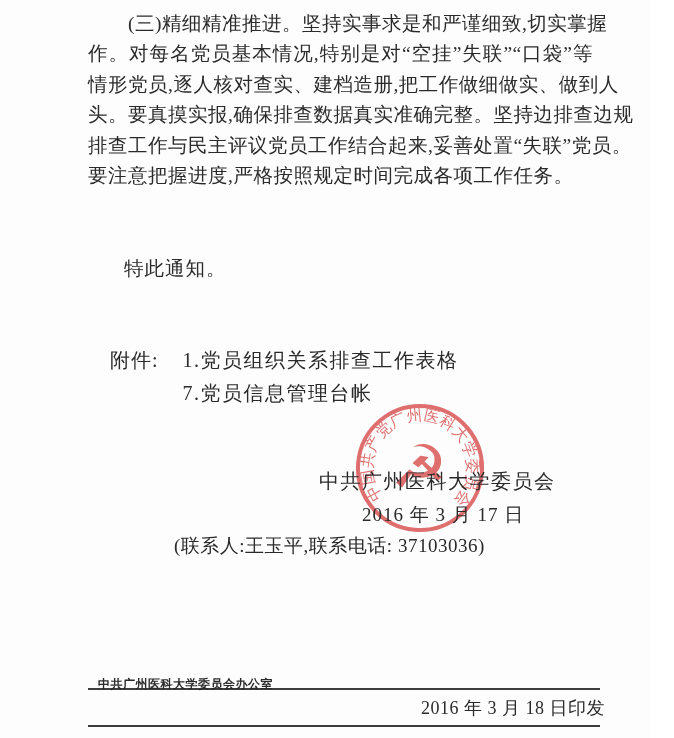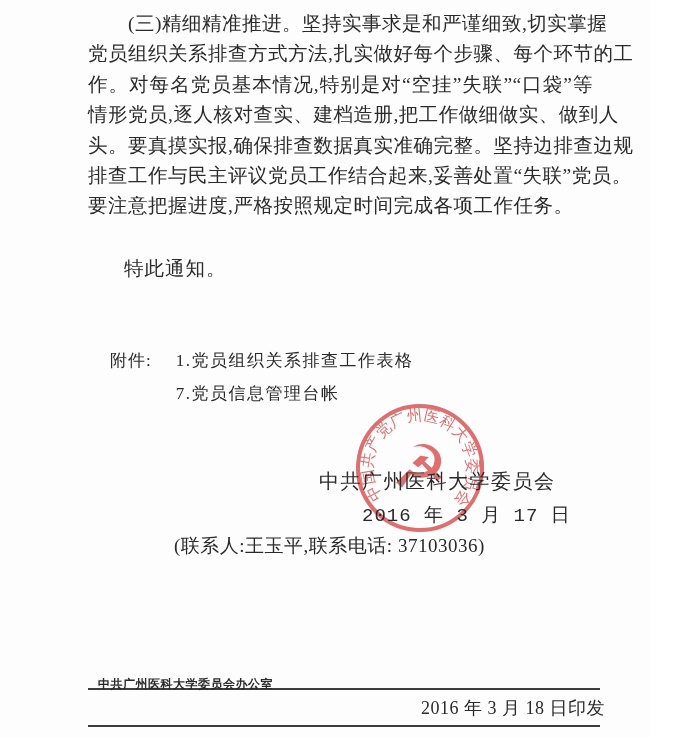--- a/index.html
+++ b/index.html
@@ -45,21 +45,21 @@
     left: 124px;
     top: 255px;
     font-size: 19.5px;
     letter-spacing: 1px;
   }
   
   .attachments {
     position: absolute;
     left: 110px;
     top: 344px;
-    font-size: 17px;
+    font-size: 20px;
     display: flex;
     align-items: flex-start;
   }
   .attach-label {
     letter-spacing: 1px;
     line-height: 33px;
   }
   .attach-items {
     margin-left: 24px;
   }
@@ -74,21 +74,20 @@
     top: 468px;
     font-size: 20px;
     letter-spacing: 1.5px;
   }
   .sig-date {
     position: absolute;
     left: 362px;
     top: 502px;
     font-size: 19px;
     letter-spacing: 1px;
-    font-family: Liberation Mono, monospace;
   }
   .sig-contact {
     position: absolute;
     left: 130px;
     top: 533px;
     font-size: 19px;
     letter-spacing: 0.5px;
     margin-left: 44px;
   }
   
@@ -126,21 +125,20 @@
     letter-spacing: 0.5px;
   }
 </style>
 </head>
 <body>
 
 <div class="page">
 
   <div class="para">
     <div class="para-line first">(三)精细精准推进。坚持实事求是和严谨细致,切实掌握</div>
-    <div class="para-line">党员组织关系排查方式方法,扎实做好每个步骤、每个环节的工</div>
     <div class="para-line">作。对每名党员基本情况,特别是对“空挂”失联”“口袋”等</div>
     <div class="para-line">情形党员,逐人核对查实、建档造册,把工作做细做实、做到人</div>
     <div class="para-line">头。要真摸实报,确保排查数据真实准确完整。坚持边排查边规</div>
     <div class="para-line">排查工作与民主评议党员工作结合起来,妥善处置“失联”党员。</div>
     <div class="para-line last">要注意把握进度,严格按照规定时间完成各项工作任务。</div>
   </div>
 
   <div class="closing">特此通知。</div>
 
   <div class="attachments">

